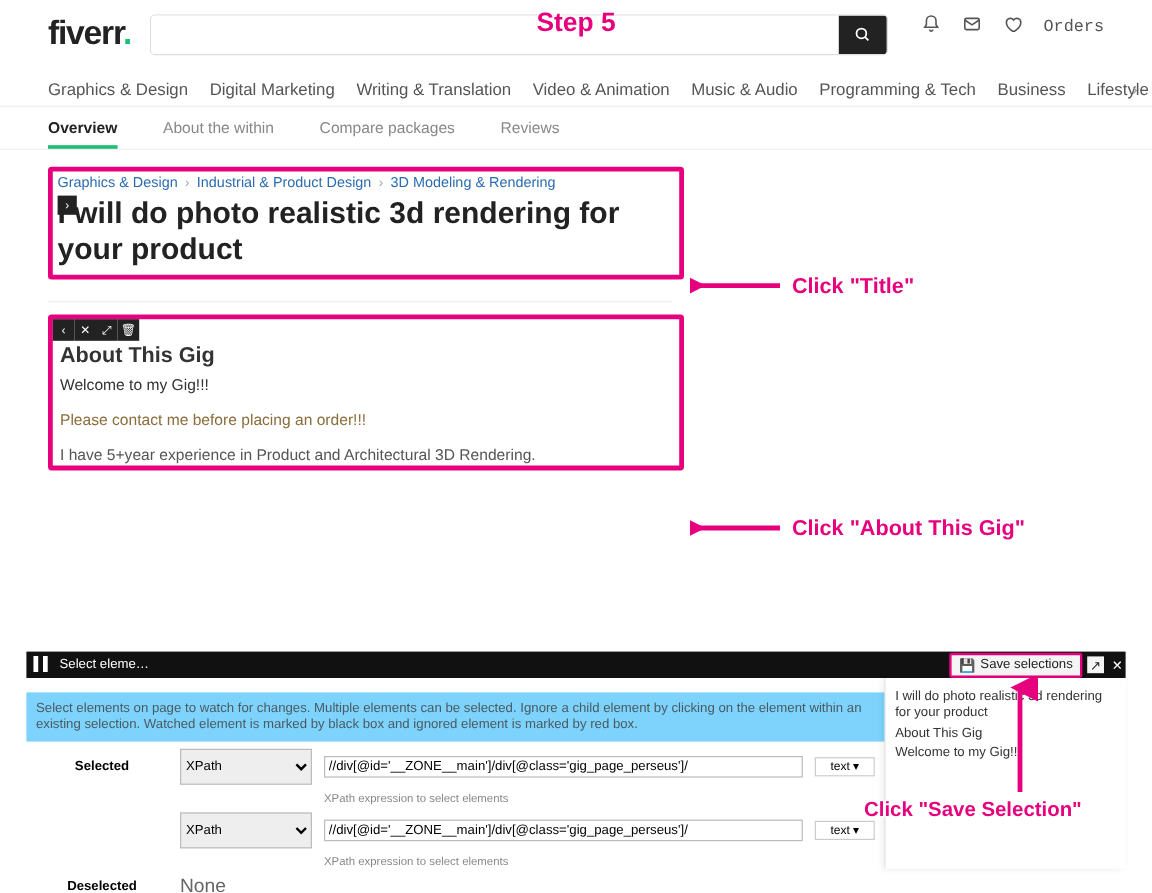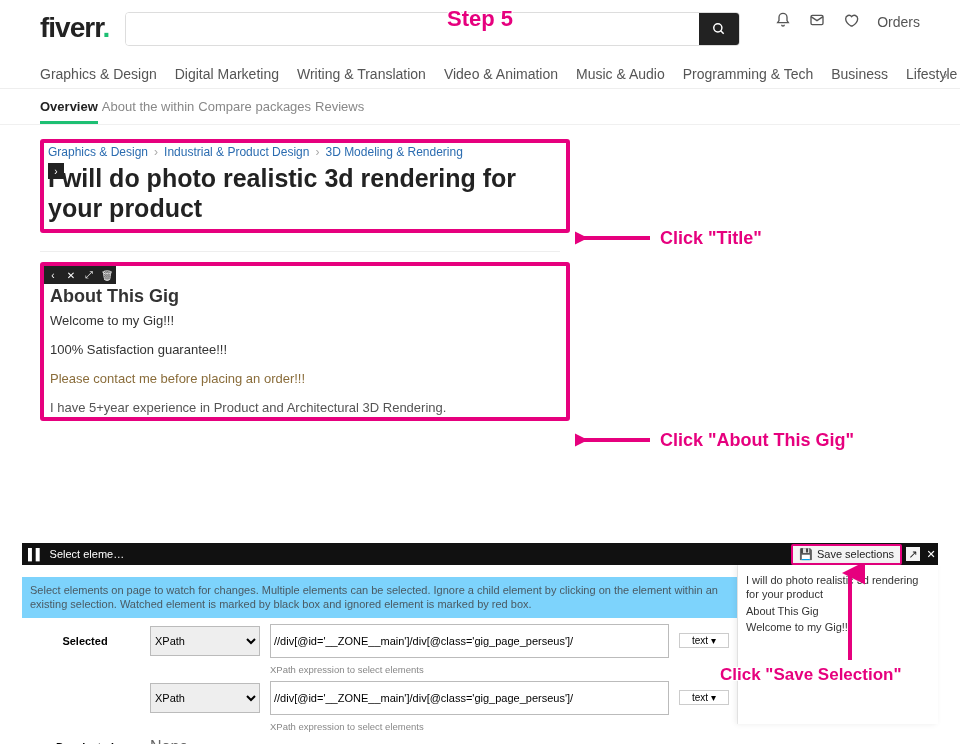--- a/index.html
+++ b/index.html
@@ -4,29 +4,29 @@
 <style>
   * { box-sizing: border-box; margin: 0; padding: 0; }
   body { font-family: -apple-system, Helvetica, Arial, sans-serif; background: #fff; width: 960px; height: 744px; overflow: hidden; position: relative; }
 
   .header { display: flex; align-items: flex-start; padding: 12px 40px 8px 40px; gap: 16px; }
   .logo { font-size: 28px; font-weight: 800; letter-spacing: -1px; color: #222; }
   .logo .dot { color: #1dbf73; }
   .searchbar { flex: 1; display: flex; border: 1px solid #ddd; border-radius: 4px; overflow: hidden; height: 34px; max-width: 615px; }
   .searchbar input { flex: 1; border: none; padding: 0 12px; font-size: 14px; outline: none; }
   .searchbar .btn { background: #222; color: #fff; width: 40px; display: flex; align-items: center; justify-content: center; }
-  .header-right { display: flex; align-items: center; gap: 18px; color: #555; margin-left: auto; }
+  .header-right { display: flex; align-items: center; gap: 18px; color: #555; margin-left: auto; font-family: Liberation Mono, monospace; }
   .header-right .icon { font-size: 16px; }
   .orders { font-size: 14px; color: #555; }
 
   .cats { display: flex; gap: 18px; padding: 12px 40px 6px 40px; font-size: 14px; color: #555; border-bottom: 1px solid #eee; position: relative; }
   .cats span { white-space: nowrap; }
   .cats .chev { position: absolute; right: 12px; top: 12px; color: #999; font-size: 14px; }
 
-  .subtabs { display: flex; gap: 4px; padding: 10px 40px; font-size: 13px; color: #888; border-bottom: 1px solid #f0f0f0; }
+  .subtabs { display: flex; gap: 38px; padding: 10px 40px; font-size: 13px; color: #888; border-bottom: 1px solid #f0f0f0; }
   .subtabs .active { color: #222; font-weight: 600; border-bottom: 3px solid #1dbf73; padding-bottom: 6px; margin-bottom: -10px; }
 
   .body-area { padding: 14px 40px; position: relative; }
 
   .bc-box { border: 4px solid #e6007e; border-radius: 3px; width: 530px; padding: 2px 4px 6px 4px; position: relative; background:#fff; }
   .crumbs { font-size: 12px; color: #2b6cb0; display: flex; gap: 6px; align-items: center; }
   .crumbs .sep { color: #aaa; }
   .title-text { font-size: 25px; font-weight: 700; color: #222; line-height: 1.2; margin-top: 4px; }
   .mini-chevron { position: absolute; left: 4px; top: 20px; width: 16px; height: 16px; background: #222; color: #fff; display:flex; align-items:center; justify-content:center; font-size:10px; }
 
@@ -49,21 +49,21 @@
   .devbar .right { margin-left:auto; display:flex; align-items:center; gap:4px; }
   .save-btn-wrap { border:2px solid #e6007e; border-radius:2px; background:#f4f4f4; color:#222; padding:2px 6px; display:flex; align-items:center; gap:4px; }
   .mini-ic { width:14px; height:14px; display:flex; align-items:center; justify-content:center; color:#222; }
 
   .panel { position:absolute; left:22px; right:22px; top:565px; bottom:20px; display:flex; font-size:11px; }
   .panel-left { flex: 1; background:#fff; border-right:1px solid #eee; }
   .hint { background:#7dd3fc; color:#4a5a63; padding:6px 8px; font-size:11px; line-height:1.3;margin-top:12px; }
   .grid { display:grid; grid-template-columns: 110px 110px 1fr 50px; gap:6px 10px; align-items:center; padding:6px 8px; }
   .grid .lbl { text-align:center; font-weight:600; font-size:11px; }
   .grid select { width:100%; font-size:11px; border:1px solid #bbb; background:#eee; height:30px; }
-  .grid input { width:100%; font-size:11px; border:1px solid #bbb; padding:1px 3px; height:34px; }
+  .grid input { width:100%; font-size:11px; border:1px solid #bbb; padding:1px 3px; height:18px; }
   .grid .textbtn { font-size:10px; border:1px solid #ccc; padding:1px 8px; text-align:center; }
   .helper { grid-column: 3 / 4; font-size:9.5px; color:#888; }
   .panel-right { width:200px; background:#fff; padding:8px 8px; font-size:11px; color:#333; box-shadow: -2px 0 6px rgba(0,0,0,.08); }
   .panel-right p { margin-bottom:2px; line-height:1.3; }
 </style>
 </head>
 <body>
 
 <div class="step5">Step 5</div>
 
@@ -137,21 +137,20 @@
 
   <div class="about-box">
     <div class="icon-row">
       <div class="sq">‹</div>
       <div class="sq">✕</div>
       <div class="sq">⤢</div>
       <div class="sq">🗑</div>
     </div>
     <div class="about-title">About This Gig</div>
     <div class="about-line">Welcome to my Gig!!!</div>
-    <div class="about-line" style="margin-top:10px">100% Satisfaction guarantee!!!</div>
     <div class="about-line" style="margin-top:10px;color:#8a6d3b">Please contact me before placing an order!!!</div>
     <div class="about-line" style="margin-top:10px;color:#555">I have 5+year experience in Product and Architectural 3D Rendering.</div>
   </div>
 </div>
 
 <svg class="arrow" style="left:575px; top:228px;" width="80" height="20">
   <defs>
       <marker id="ah1" markerWidth="8" markerHeight="8" refX="2" refY="3" orient="auto">
         <path d="M6,0 L0,3 L6,6 Z" fill="#e6007e"></path>
       </marker>

